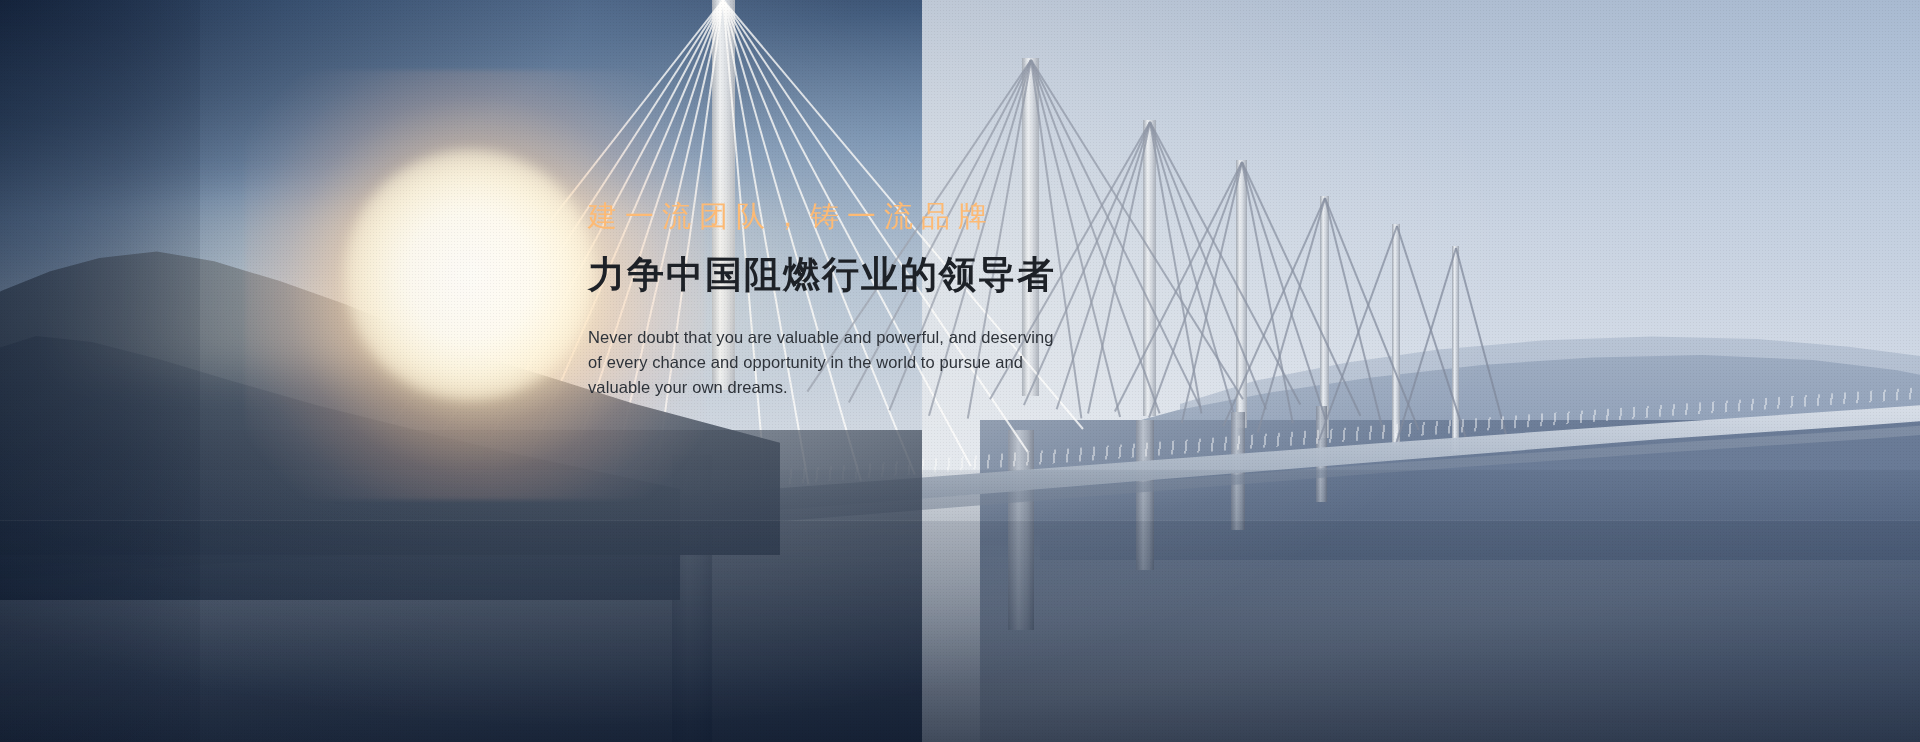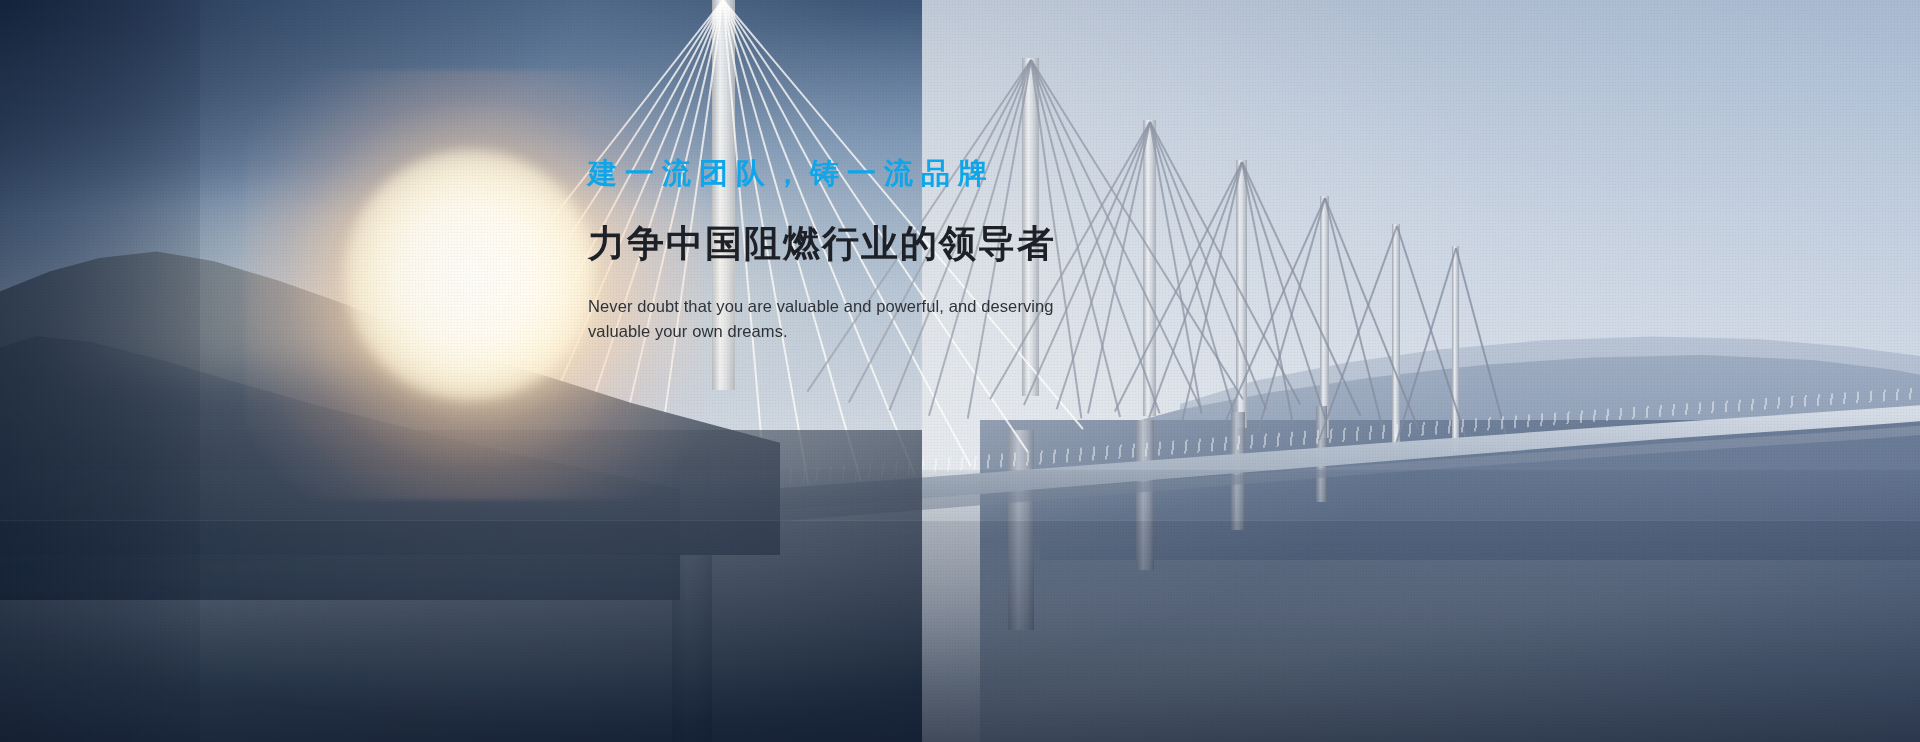--- a/index.html
+++ b/index.html
@@ -172,27 +172,28 @@
     position:absolute;left:56px;top:0;width:0;height:0;
     border-top:5px solid transparent;border-bottom:5px solid transparent;
     border-left:16px solid #e2641a;
   }
 
   .headline-block{position:absolute;left:588px;top:155px;width:640px;}
   .h-sub{
     font-family:"DejaVu Serif","Liberation Serif",serif;
     font-size:29px;
     letter-spacing:8px;
-    color:#0ea5e9;
-    font-weight:700;
+    color:#fdba74;
+    font-weight:400;
     line-height:1.25;
     white-space:nowrap;
+    margin-top:43px;
   }
   .h-main{
-    margin-top:30px;
+    margin-top:18px;
     font-family:"DejaVu Sans","Liberation Sans",sans-serif;
     font-size:37px;
     font-weight:700;
     letter-spacing:2px;
     color:#1d2127;
     line-height:1.25;
     white-space:nowrap;
   }
   .para{
     margin-top:26px;
@@ -304,18 +305,19 @@
   <div class="dots"></div>
 
   <div class="content">
 
 
     <div class="headline-block">
       <div class="h-sub">建一流团队，铸一流品牌</div>
       <div class="h-main">力争中国阻燃行业的领导者</div>
       <div class="para">
         <div>Never doubt that you are valuable and powerful, and deserving</div>
+        <div> of every chance and opportunity in the world to pursue and</div>
         <div>valuable your own dreams.</div>
       </div>
     </div>
 
   </div>
 </div>
 
 </body></html>

